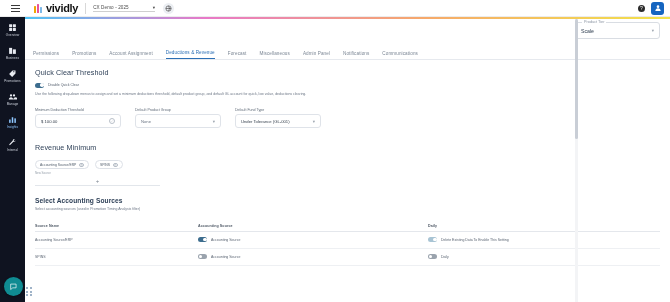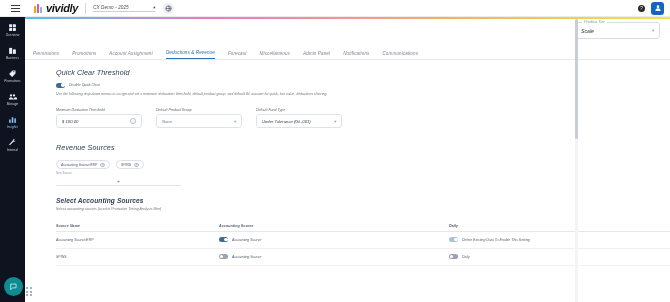--- a/index.html
+++ b/index.html
@@ -2,21 +2,21 @@
 <html><head>
 <meta charset="utf-8">
 <style>
   * { box-sizing: border-box; margin: 0; padding: 0; }
   html, body {
     width: 670px; height: 302px;
     font-family: "Liberation Sans", sans-serif;
     background: #ffffff;
     overflow: hidden;
   }
-  .app { position: relative; width: 578px; height: 302px; background:#fff;font-style:italic; }
+  .app { position: relative; width: 578px; height: 302px; background:#fff; }
 
   
   .topbar {
     position: absolute; top:0; left:0; width:670px; height:17px;
     background:#ffffff; display:flex; align-items:center;
     border-bottom:1px solid #ececec;
   }
   .hamburger { width:18px; margin-left:6px; display:flex; flex-direction:column;
     gap:2px; align-items:center; cursor:pointer; }
   .hamburger i { display:block; width:9px; height:1px; background:#3a3a3a; }
@@ -88,21 +88,21 @@
     font-size:3.8px; color:#8a94a2;
   }
 
   
   .tabs { display:flex; align-items:flex-end; gap:13px; padding-left:8px;
     height:14px; border-bottom:1px solid #e6e9ee; }
   .tab { font-size:4.6px; color:#7b8694; padding-bottom:3px; cursor:pointer;
     letter-spacing:.1px; white-space:nowrap; }
   .tab.active { color:#2c6fb5; border-bottom:1.4px solid #2c6fb5; }
 
-  .content { padding:8px 0 0 10px;margin-left:21px; }
+  .content { padding:8px 0 0 10px; }
 
   .h-sec { font-size:7.2px; color:#2f4158; font-weight:400; letter-spacing:.1px; }
   .h-sec.bold { font-weight:700; font-size:6.6px; }
   .desc { font-size:3.5px; color:#6d7786; line-height:1.5; margin-top:4px; max-width:300px; }
 
   
   .tgrow { display:flex; align-items:center; gap:4px; margin-top:6px; }
   .switch { width:9px; height:4.5px; border-radius:3px; position:relative; flex:none; }
   .switch i { position:absolute; top:0.4px; width:3.6px; height:3.6px; border-radius:50%;
     background:#fff; }
@@ -326,21 +326,21 @@
         </div>
         <div class="field">
           <div class="flabel">Default Fund Type</div>
           <div class="fbox">
             <span class="fval">Under Tolerance (GL-001)</span>
             <span class="ficon">▾</span>
           </div>
         </div>
       </div>
 
-      <div class="h-sec" style="margin-top:15px;">Revenue Sources</div>
+      <div class="h-sec" style="margin-top:15px;">Revenue Minimum</div>
       <div class="chips">
         <div class="chip">
           <span>Accounting Source/ERP</span>
           <span class="x">✕</span>
         </div>
         <div class="chip">
           <span>SPINS</span>
           <span class="x">✕</span>
         </div>
       </div>

